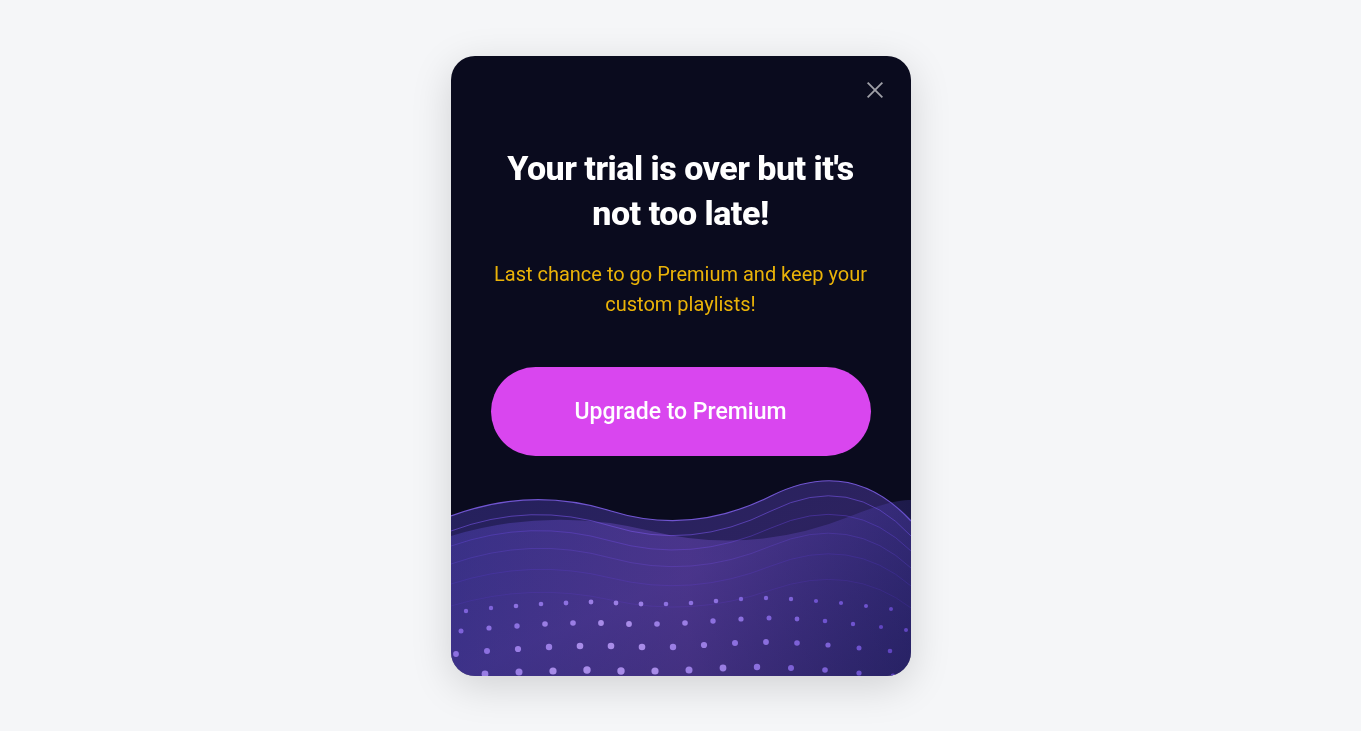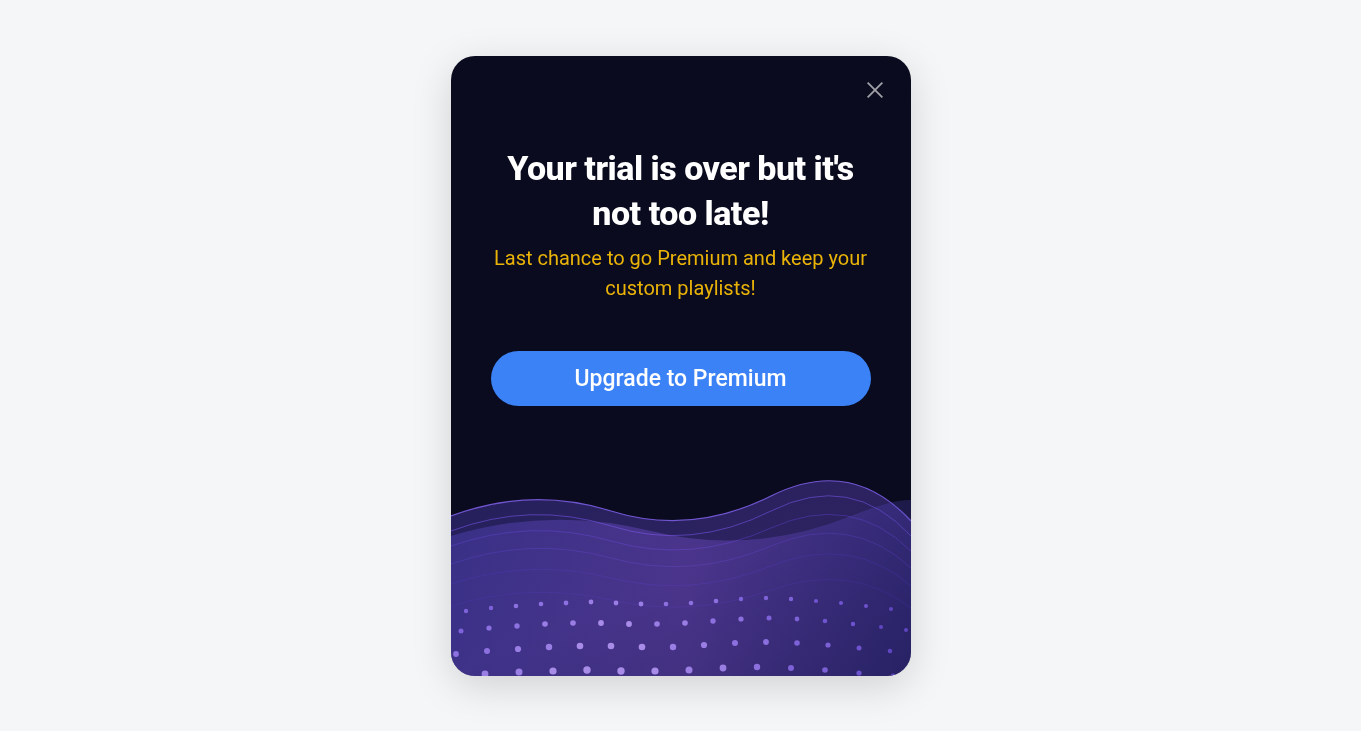--- a/index.html
+++ b/index.html
@@ -59,39 +59,39 @@
       position: relative;
       z-index: 5;
     }
 
     .title {
       color: #ffffff;
       font-size: 34px;
       font-weight: 800;
       text-align: center;
       line-height: 1.35;
-      margin-bottom: 6px;
+      margin-bottom: 22px;
       letter-spacing: -0.5px;
     }
 
     .subtitle {
       color: #eab308;
       font-size: 20px;
       font-weight: 400;
       text-align: center;
       line-height: 1.5;
       margin-bottom: 48px;
     }
 
     .upgrade-button {
-      background: #3b82f6;
+      background: #d946ef;
       color: #ffffff;
       border: none;
       border-radius: 50px;
-      padding: 14px 48px;
+      padding: 31px 48px;
       font-size: 23px;
       font-weight: 500;
       cursor: pointer;
       width: 100%;
       max-width: 397px;
       font-family: inherit;
       text-align: center;
     }
 
     .wave-graphic {

